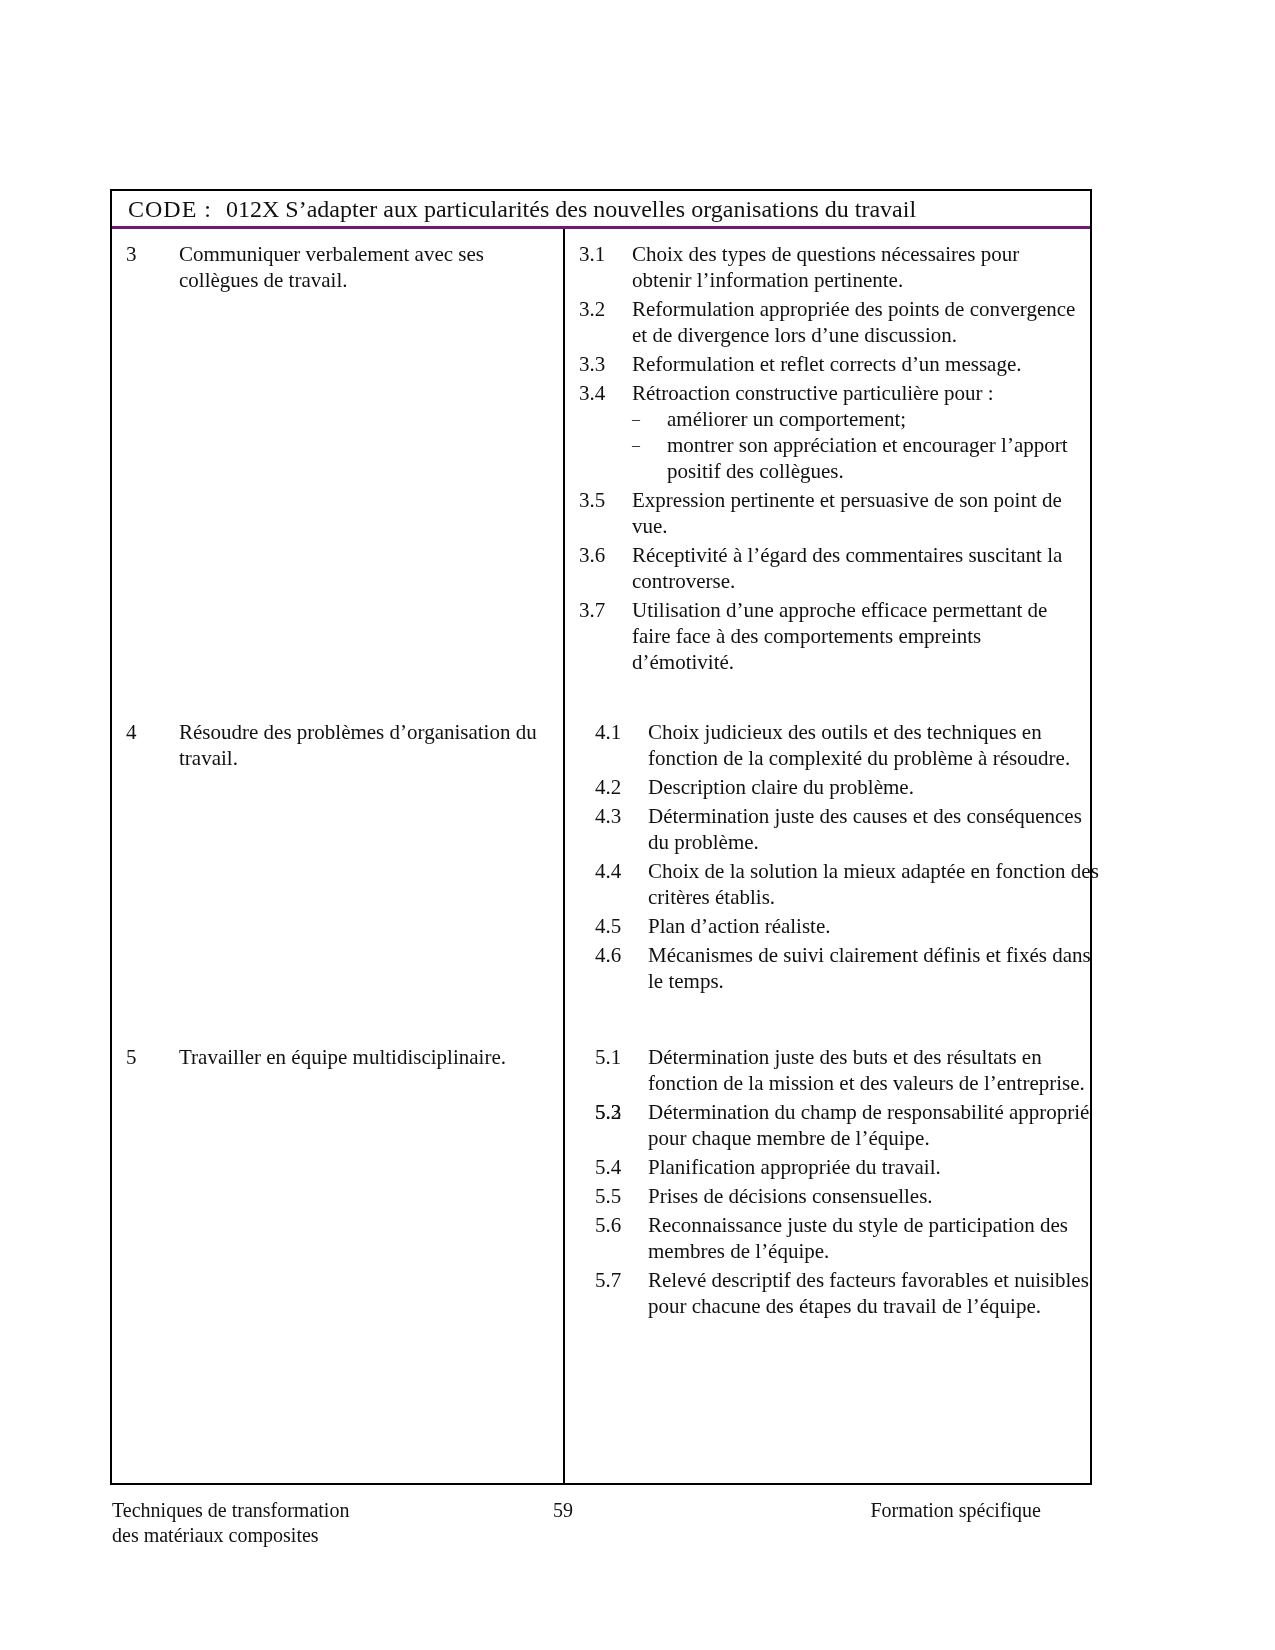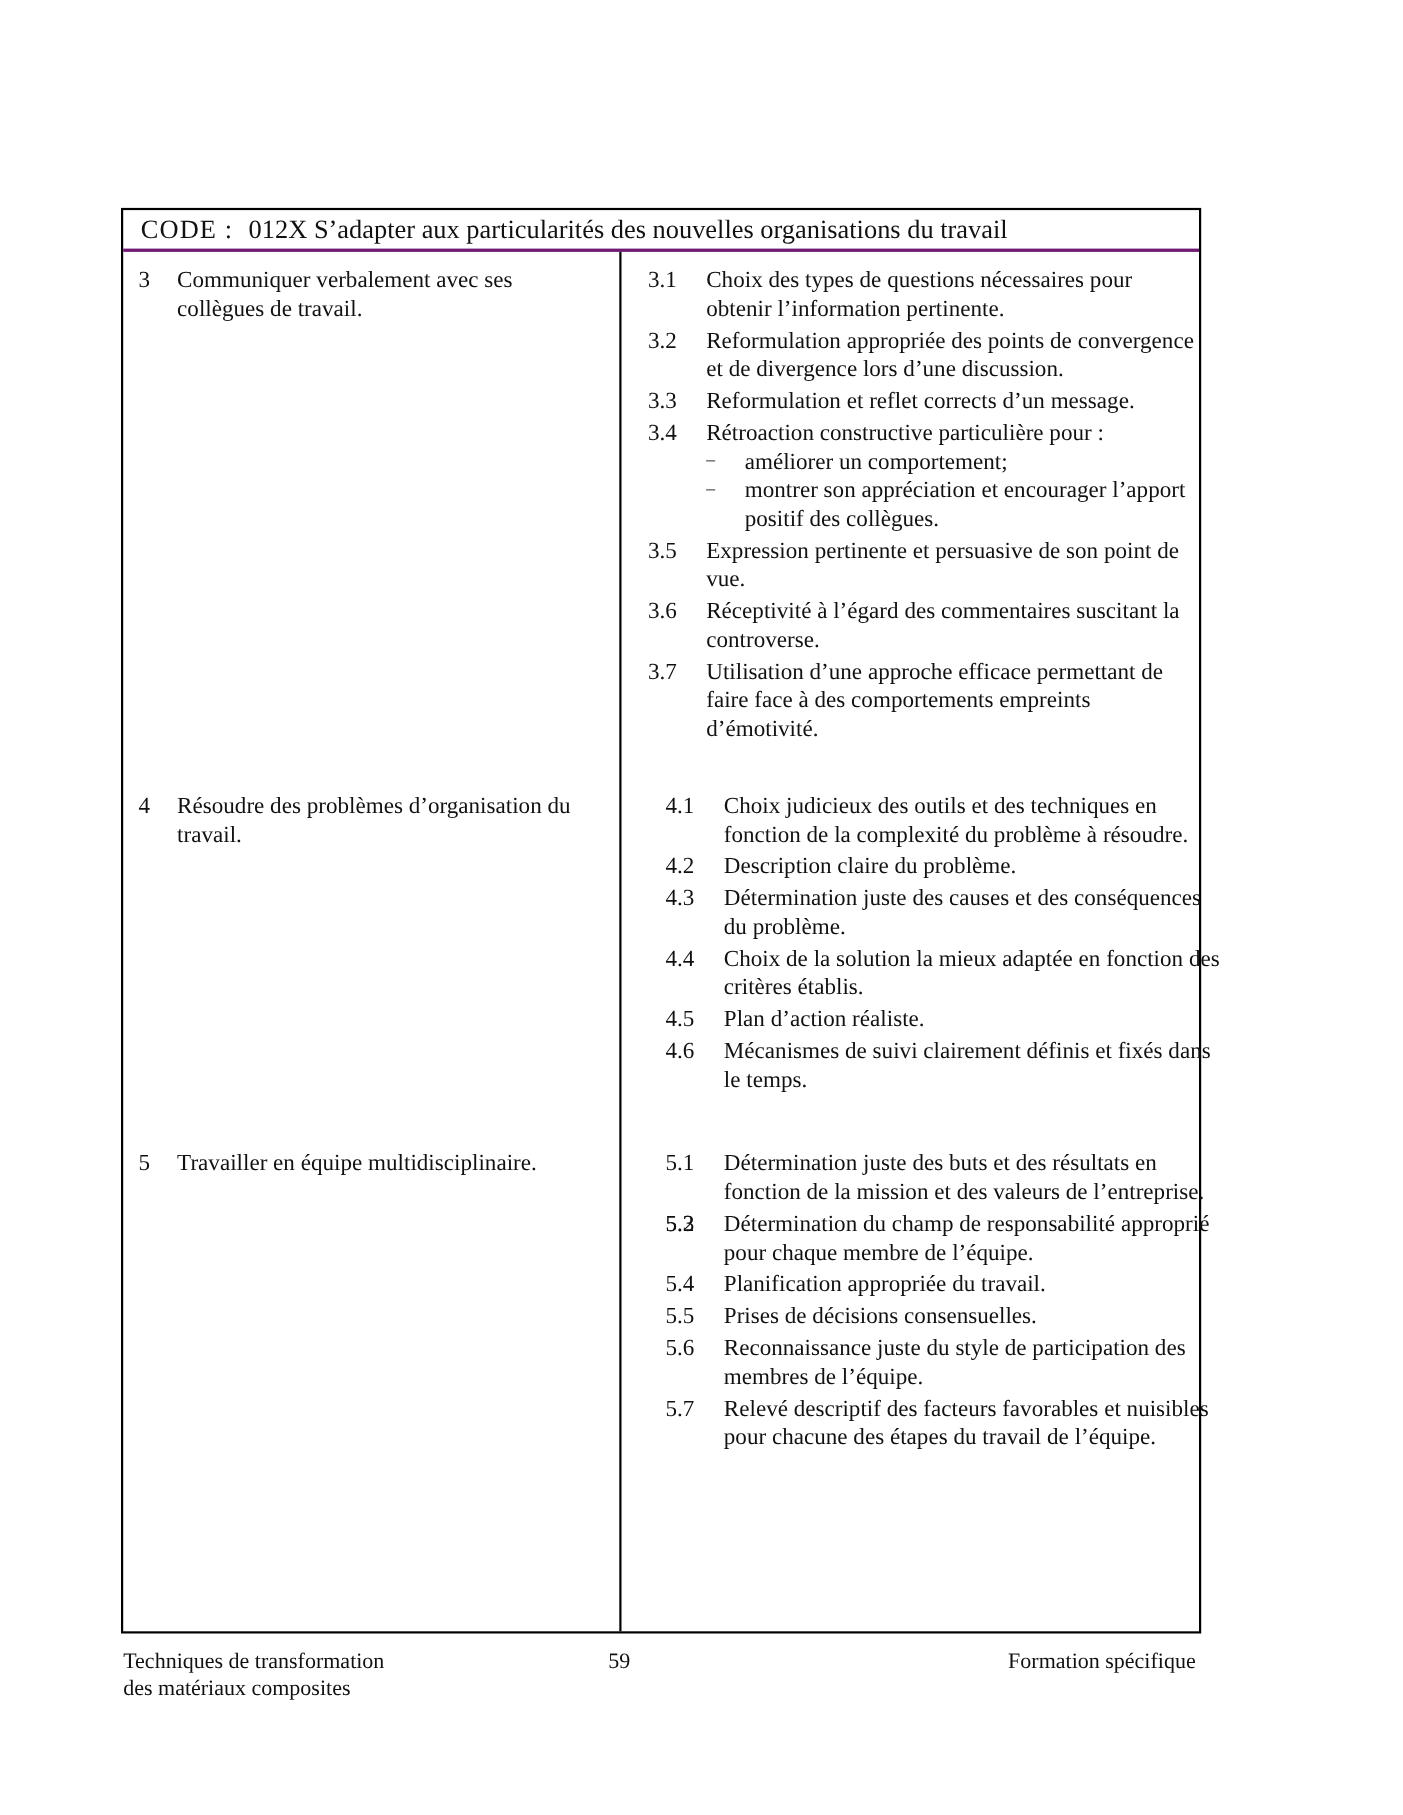--- a/index.html
+++ b/index.html
@@ -25,34 +25,34 @@
     position: absolute; left: 0; top: 38px; width: 451px;
   }
   .right-col {
     position: absolute; left: 453px; top: 38px; width: 525px;
   }
   .comp {
     position: absolute; left: 14px; width: 420px;
     font-size: 21px; line-height: 26px;
   }
   .comp .num { position: absolute; left: 0; top: 0; }
-  .comp .txt { display: block; margin-left: 35px; }
-  .crit-group { position: absolute; left: 13px; width: 525px; }
+  .comp .txt { display: block; margin-left: 53px; }
+  .crit-group { position: absolute; left: 3px; width: 525px; }
   .crit {
     position: relative; font-size: 21px; line-height: 26px; margin-bottom: 3px;
   }
   .crit .num { position: absolute; left: 11px; top: 0; }
   .crit .txt { display: block; margin-left: 64px; margin-right: 10px; }
   .sub { position: relative; font-size: 21px; line-height: 26px; }
   .sub .dash { position: absolute; left: 64px; top: 0; font-size: 16px; }
   .sub .txt { display: block; margin-left: 99px; margin-right: 10px; }
   .footer { position: absolute; top: 1498px; font-size: 20px; line-height: 25px; }
   .footer-left { left: 112px; width: 320px; }
   .footer-center { left: 553px; }
-  .footer-right { left: 900px; width: 187px; text-align: right; }
+  .footer-right { left: 854px; width: 187px; text-align: right; }
 </style>
 </head>
 <body>
 
 <div class="table">
   <div class="header">
     <span class="code-label">CODE :</span><span>012X</span>
     <span>S’adapter aux particularités des nouvelles organisations du travail</span>
   </div>
 

